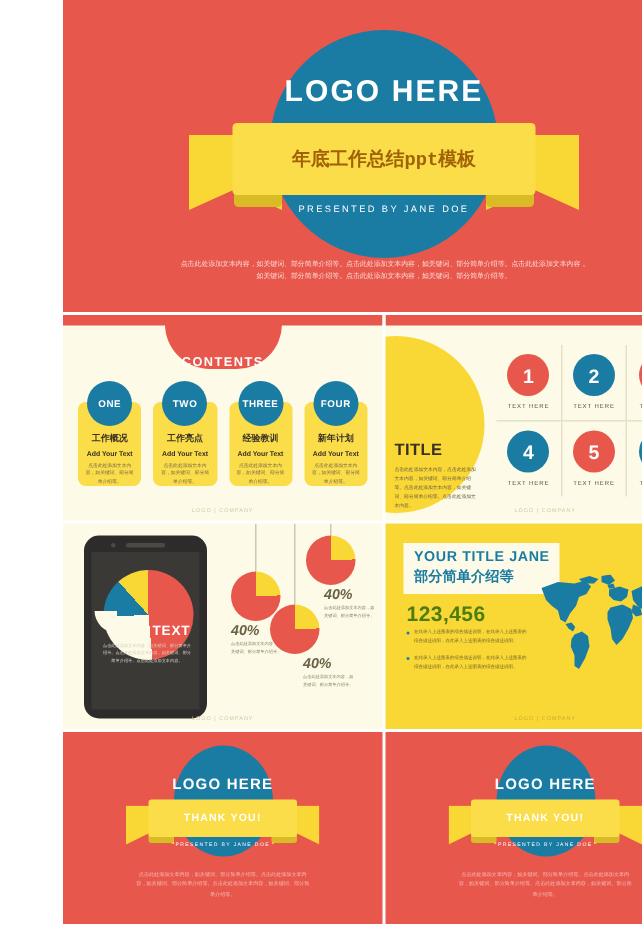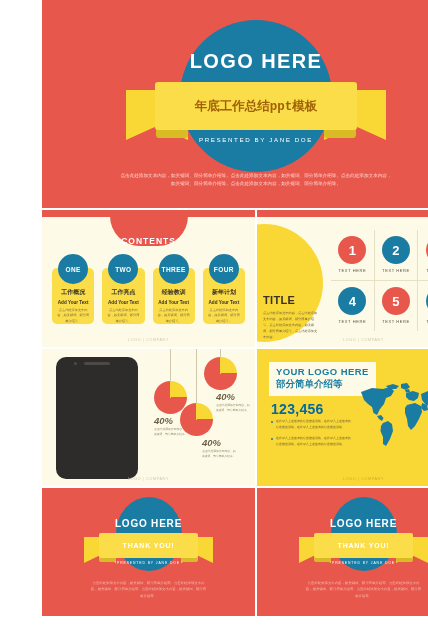--- a/index.html
+++ b/index.html
@@ -183,21 +183,21 @@
 
   
   .map-title-box {
     position: absolute; left: 12px; top: 13px; background: #fdfbe7;
     padding: 4px 7px 5px;
   }
   .map-title-en { font-size: 9.5px; font-weight: 700; color: #1b7ca3; letter-spacing: .4px; }
   .map-title-cn { font-size: 9.5px; font-weight: 700; color: #1b7ca3; margin-top: 1px; }
   .map-number {
     position: absolute; left: 14px; top: 52px;
-    font-size: 14px; font-weight: 700; color: #0369a1; letter-spacing: .3px;
+    font-size: 14px; font-weight: 700; color: #4d7c0f; letter-spacing: .3px;
   }
   .map-bullets { position: absolute; left: 14px; top: 70px; width: 82px; }
   .map-bullet { display: flex; gap: 3px; margin-bottom: 6px; }
   .map-bullet .dot {
     width: 2px; height: 2px; border-radius: 50%; background: #1b7ca3;
     margin-top: 2px; flex: none;
   }
   .map-bullet .bt { font-size: 3px; line-height: 1.85; color: #6e5f2c; }
   .worldmap { position: absolute; left: 100px; top: 34px; width: 106px; height: 66px; }
 
@@ -349,20 +349,26 @@
       </div>
     </div>
 
     <div class="footnote">LOGO | COMPANY</div>
   </div>
 
   <div class="slide bg-cream">
     <div class="phone">
       <div class="phone-speaker"></div>
       <div class="phone-dot"></div>
+      <div class="phone-screen">
+        <div class="pie-main"></div>
+        <div class="pie-wedge"></div>
+        <div class="pie-text">TEXT</div>
+        <div class="pie-body">点击此处添加文本内容，如关键词、部分简单介绍等。点击此处添加文本内容，如关键词、部分简单介绍等。点击此处添加文本内容。</div>
+      </div>
     </div>
 
     <div class="hang" style="left:112px; top:0;">
       <div class="hang-line" style="left:16px; top:0; height:32px;"></div>
       <div class="hang-pie" style="left:0; top:32px;"></div>
       <div class="hang-pct" style="left:0; top:66px;">40%</div>
       <div class="hang-txt" style="left:0; top:78px;">点击此处添加文本内容，如关键词、部分简单介绍等。</div>
     </div>
 
     <div class="hang" style="left:162px; top:0;">
@@ -377,21 +383,21 @@
       <div class="hang-pie" style="left:0; top:54px;"></div>
       <div class="hang-pct" style="left:22px; top:88px;">40%</div>
       <div class="hang-txt" style="left:22px; top:100px;">点击此处添加文本内容，如关键词、部分简单介绍等。</div>
     </div>
 
     <div class="footnote" style="text-align:center;">LOGO | COMPANY</div>
   </div>
 
   <div class="slide bg-yellow">
     <div class="map-title-box">
-      <div class="map-title-en">YOUR LOGO HERE</div>
+      <div class="map-title-en">YOUR TITLE JANE</div>
       <div class="map-title-cn">部分简单介绍等</div>
     </div>
 
     <div class="map-number">123,456</div>
 
     <div class="map-bullets">
       <div class="map-bullet">
         <div class="dot"></div>
         <div class="bt">在此录入上述图表的综合描述说明，在此录入上述图表的综合描述说明，在此录入上述图表的综合描述说明。</div>
       </div>

